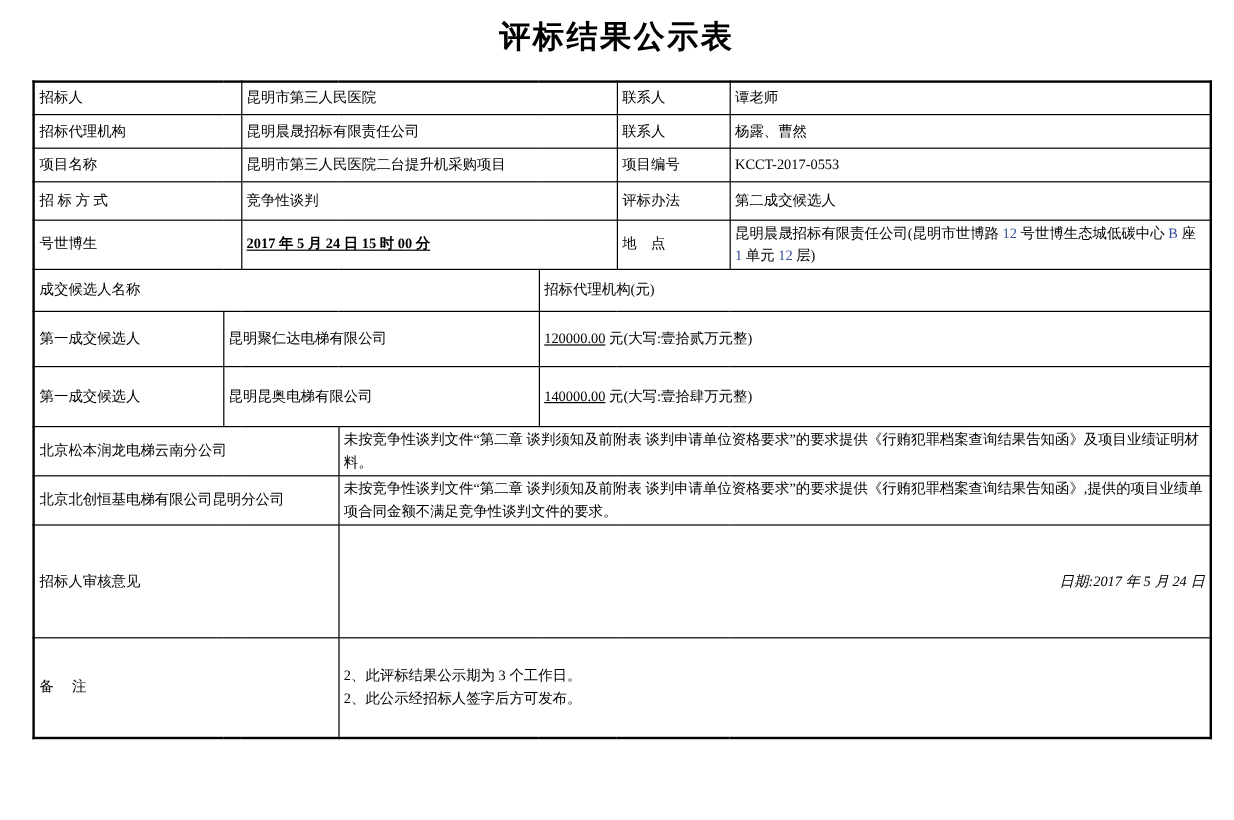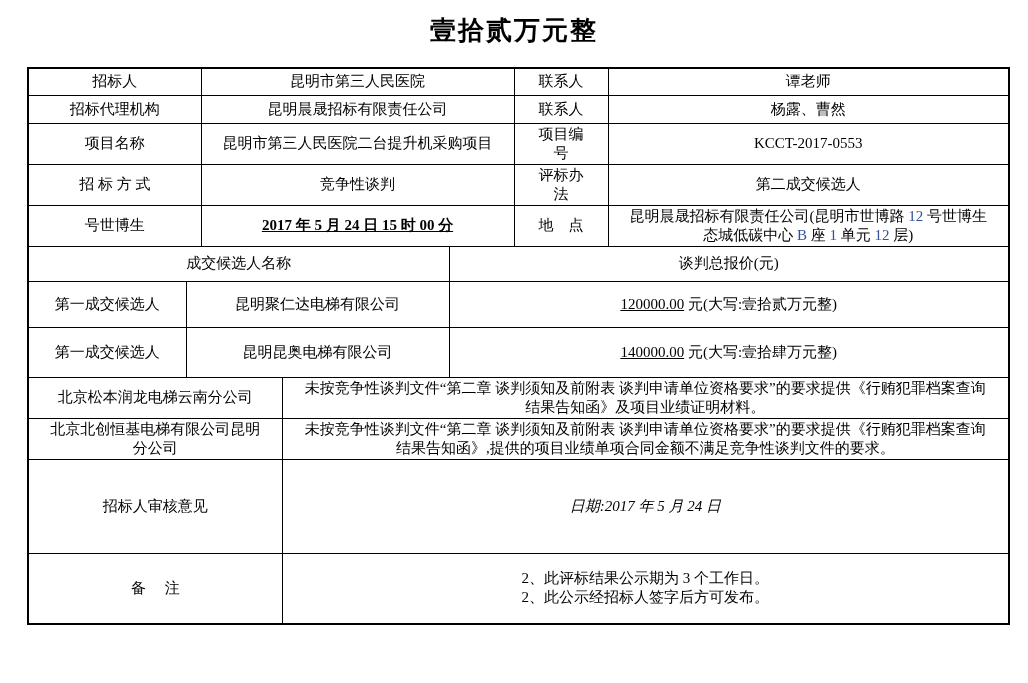--- a/index.html
+++ b/index.html
@@ -21,25 +21,24 @@
   table.doc {
     border-collapse: collapse;
     table-layout: fixed;
     width: 981px;
     margin: 19px 0 0 27px;
     border: 2px solid #000;
   }
   table.doc td {
     border: 1px solid #000;
     box-sizing: border-box;
-    font-size: 15px;
+    font-size: 12px;
     line-height: 19px;
-    text-align: center;
     vertical-align: middle;
-    padding: 1px 20px;
+    padding: 1px 4px;
     overflow: hidden;
   }
   td.reason-cell {
     text-align: left;
     padding: 2px 6px;
     line-height: 20px;
     margin-top: 37px;
   }
   td.date-cell {
     text-align: right;
@@ -54,21 +53,21 @@
   }
   .bold-u {
     font-weight: bold;
     text-decoration: underline;
   }
   .u { text-decoration: underline; }
 </style>
 </head>
 <body>
 
-<div class="title">壹拾贰万元整</div>
+<div class="title">评标结果公示表</div>
 
 <table class="doc">
   <colgroup>
     <col style="width:158px">
       <col style="width:15px">
       <col style="width:81px">
     <col style="width:167px">
       <col style="width:65px">
       <col style="width:94px">
     <col style="width:401px">
@@ -105,21 +104,21 @@
 
   <tr style="height:40px">
     <td colspan="2">号世博生</td>
     <td colspan="3"><span class="bold-u">2017 年 5 月 24 日 15 时 00 分</span></td>
     <td>地　点</td>
     <td><span>昆明晨晟招标有限责任公司(昆明市世博路 </span><span class="addr-num" style="color: rgb(52, 80, 155);">12</span><span> 号世博生</span><span>态城低碳中心 </span><span class="addr-num" style="color: rgb(52, 80, 155);">B</span><span> 座 </span><span class="addr-num" style="color: rgb(52, 80, 155);">1</span><span> 单元 </span><span class="addr-num" style="color: rgb(52, 80, 155);">12</span><span> 层)</span></td>
   </tr>
 
   <tr style="height:35px">
     <td colspan="4">成交候选人名称</td>
-    <td colspan="3">谈判总报价(元)</td>
+    <td colspan="3">招标代理机构(元)</td>
   </tr>
 
   <tr style="height:46px">
     <td>第一成交候选人</td>
     <td colspan="3">昆明聚仁达电梯有限公司</td>
     <td colspan="3"><span class="u">120000.00</span><span> 元(大写:壹拾贰万元整)</span></td>
   </tr>
 
   <tr style="height:50px">
     <td>第一成交候选人</td>
@@ -136,21 +135,21 @@
   <tr style="height:40px">
     <td colspan="3">北京北创恒基电梯有限公司昆明分公司</td>
     <td colspan="4" class="reason-cell">未按竞争性谈判文件“第二章 谈判须知及前附表 谈判申请单位资格要求”的要求提供《行贿犯罪档案查询结果告知函》,提供的项目业绩单项合同金额不满足竞争性谈判文件的要求。</td>
   </tr>
 
   <tr style="height:94px">
     <td colspan="3">招标人审核意见</td>
     <td colspan="4" class="date-cell">日期:2017 年 5 月 24 日</td>
   </tr>
 
-  <tr style="height:71px">
+  <tr style="height:84px">
     <td colspan="3">备　 注</td>
     <td colspan="4" class="remarks-cell">
       <div>2、此评标结果公示期为 3 个工作日。</div>
       <div>2、此公示经招标人签字后方可发布。</div>
     </td>
   </tr>
 </tbody>
   </table>
 
 </body></html>

